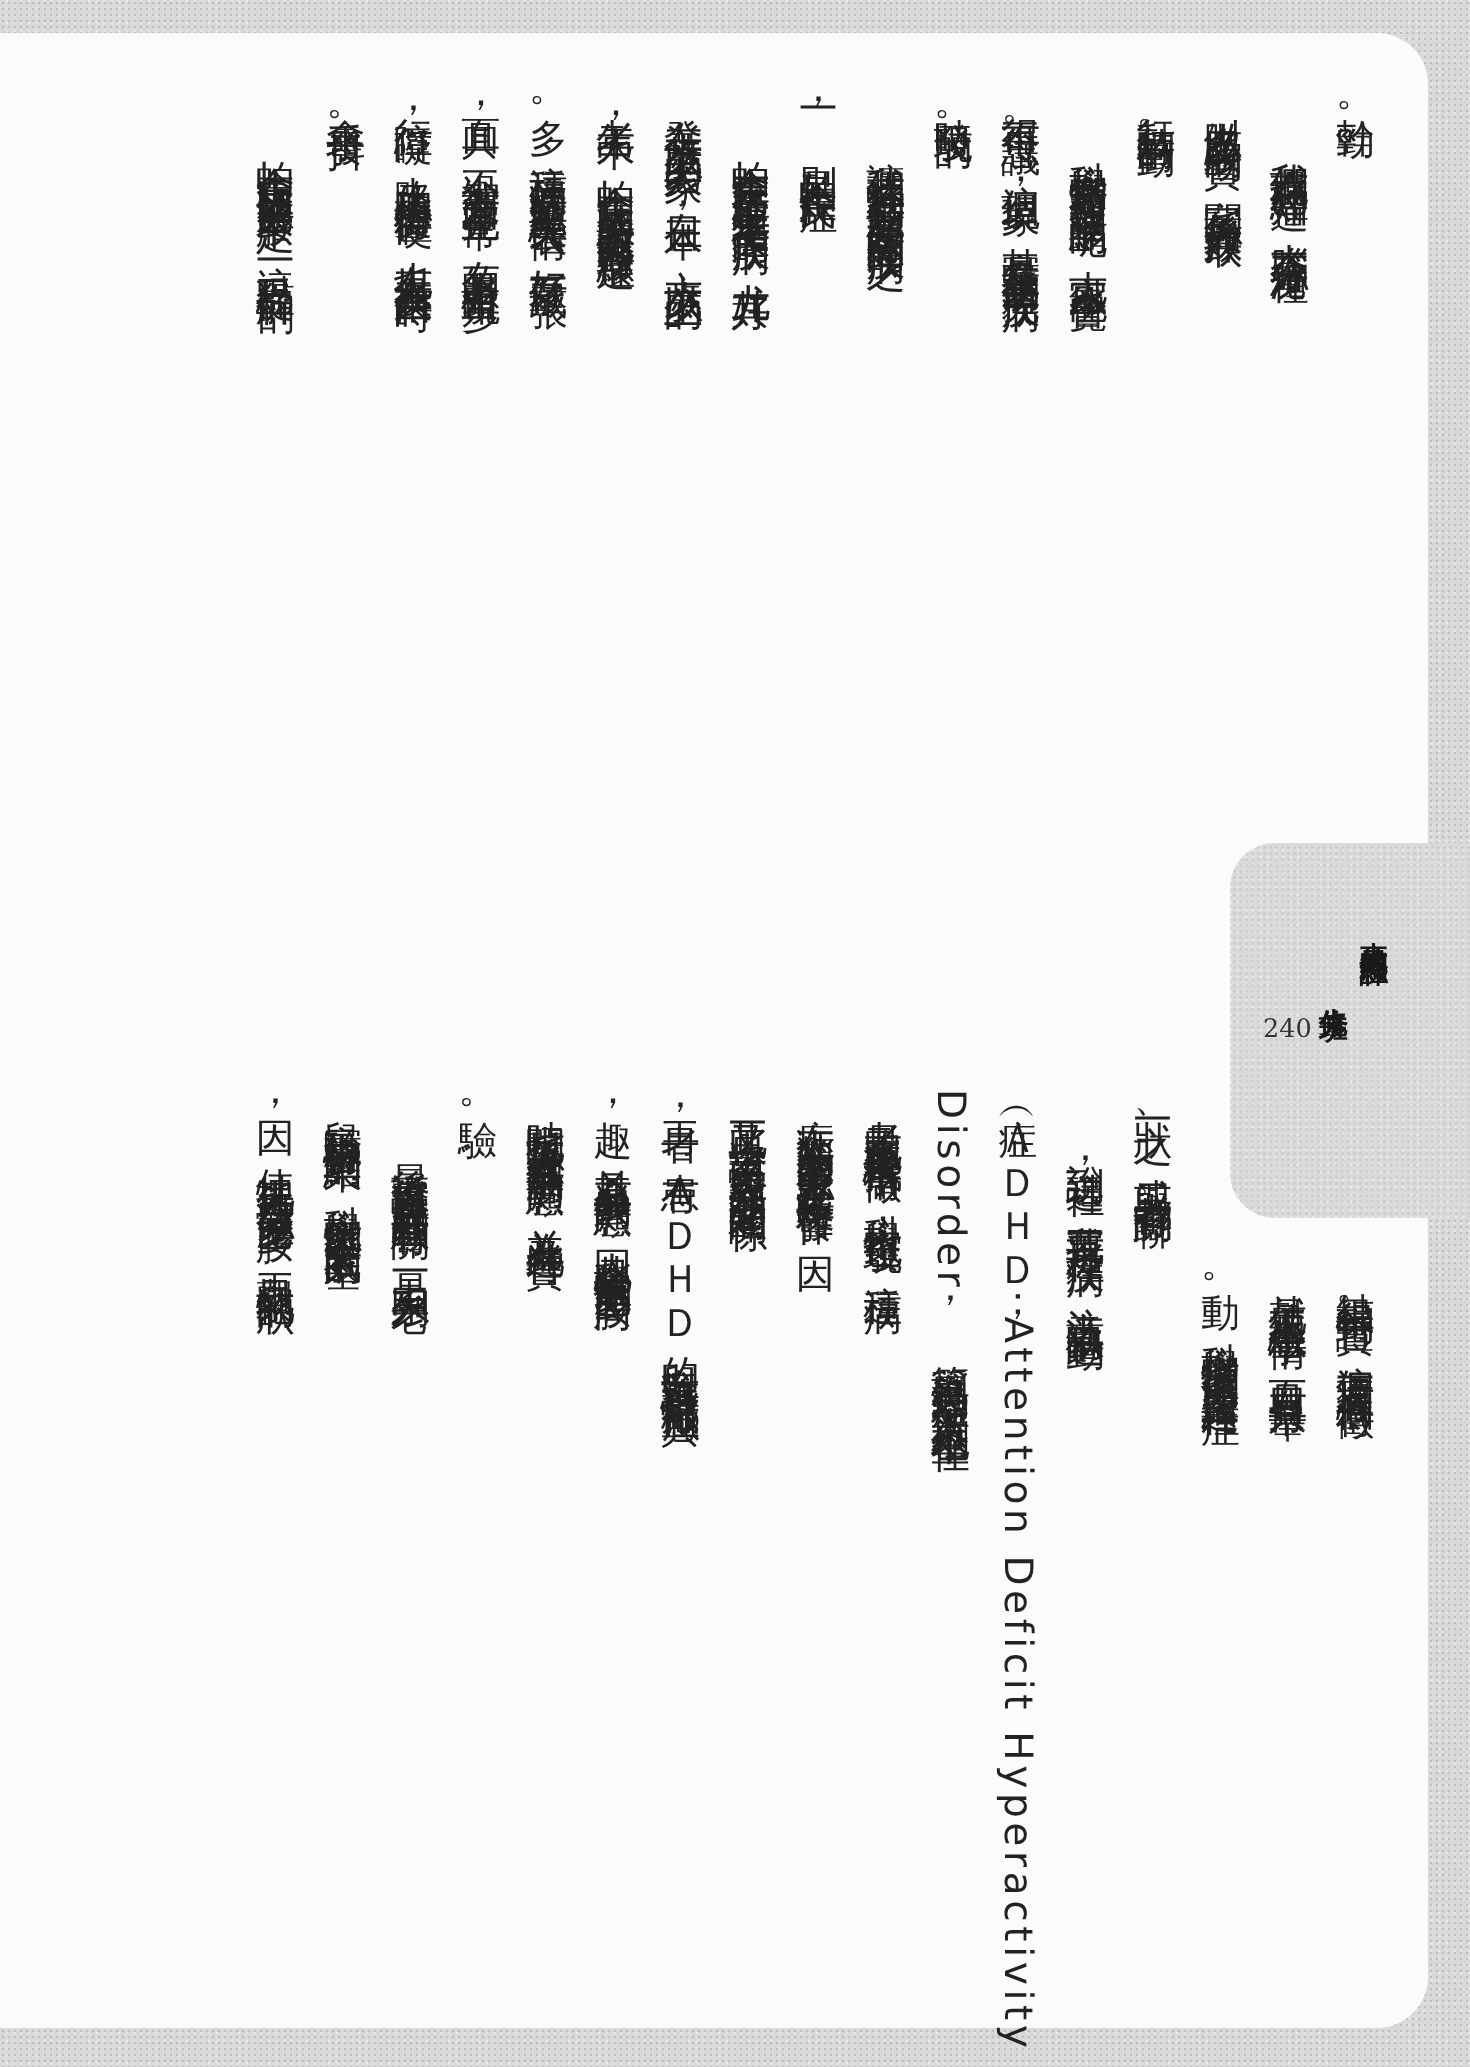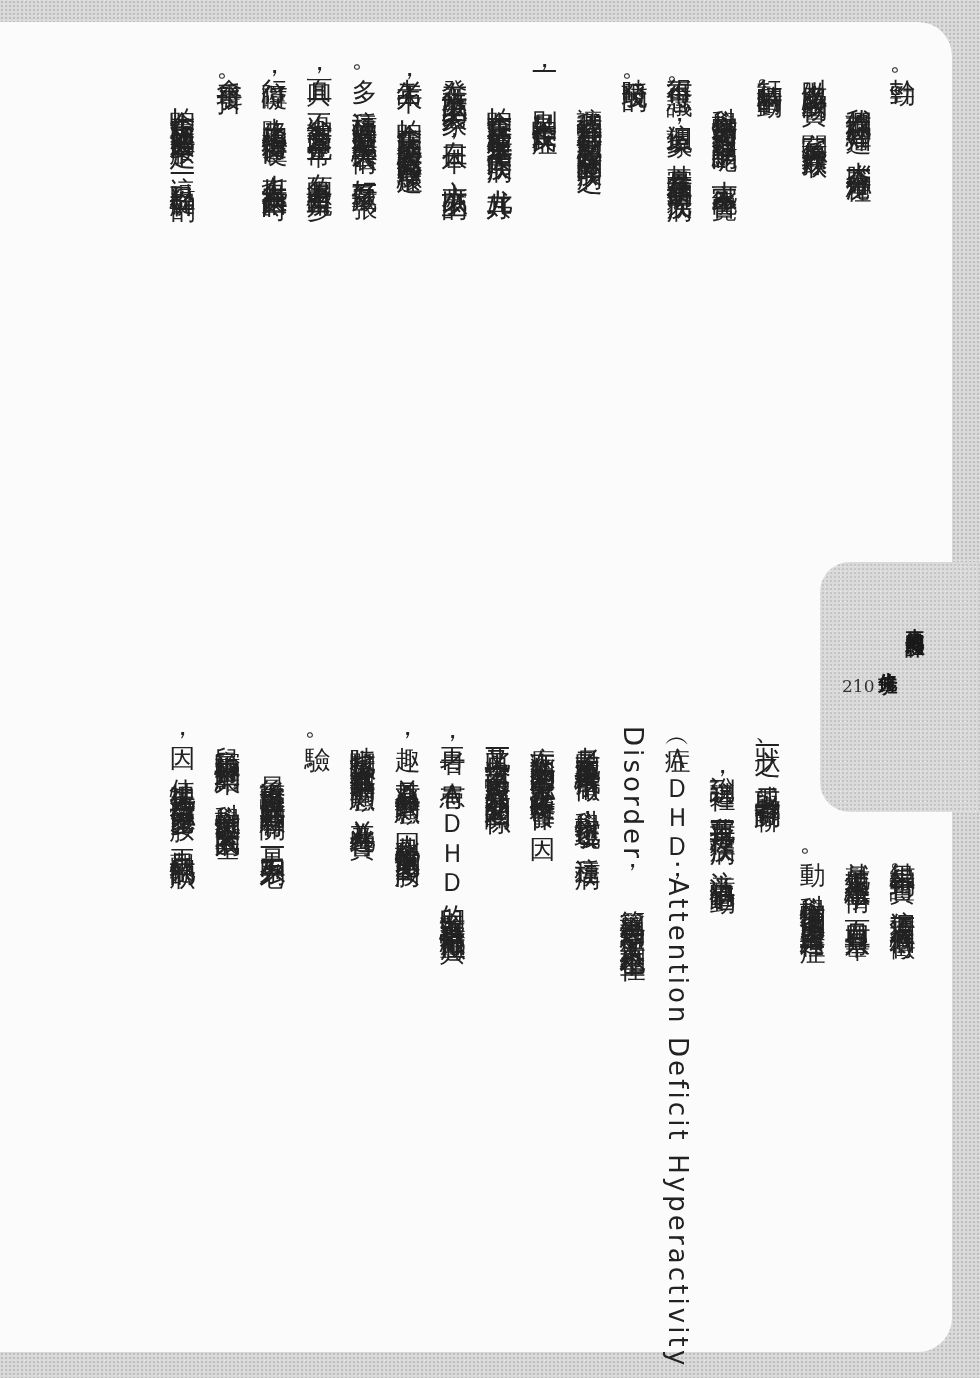--- a/index.html
+++ b/index.html
@@ -43,21 +43,21 @@
   }
 </style>
 </head>
 <body>
 
 <div class="page"></div>
 
 <div class="tab"></div>
 <div class="tab-title" style="left:905px; top:612px;">東大的熱門課程</div>
 <div class="tab-title" style="left:878px; top:656px;">先修班</div>
-<div class="tab-page">210</div>
+<div class="tab-page">240</div>
 
 <div class="col" style="left:888px; top:58px;">幹勁。</div>
 <div class="col" style="left:844px; top:58px;">　我們現在已經知道，大腦會分泌一種</div>
 <div class="col" style="left:800px; top:58px;">叫做多巴胺的物質，它關係著人類採取</div>
 <div class="col" style="left:755px; top:58px;">行動時的衝動。</div>
 <div class="col" style="left:710px; top:58px;">　科學家們是如何知道這一點的呢？大家可能會覺</div>
 <div class="col" style="left:665px; top:58px;">得不可思議。這個現象，其實是在醫生們研究疾病</div>
 <div class="col" style="left:620px; top:58px;">時發現的。</div>
 <div class="col" style="left:575px; top:58px;">　讓我們注意到行動意願與多巴胺有關的疾病之</div>
 <div class="col" style="left:530px; top:58px;">一，則是帕金森氏症。</div>

